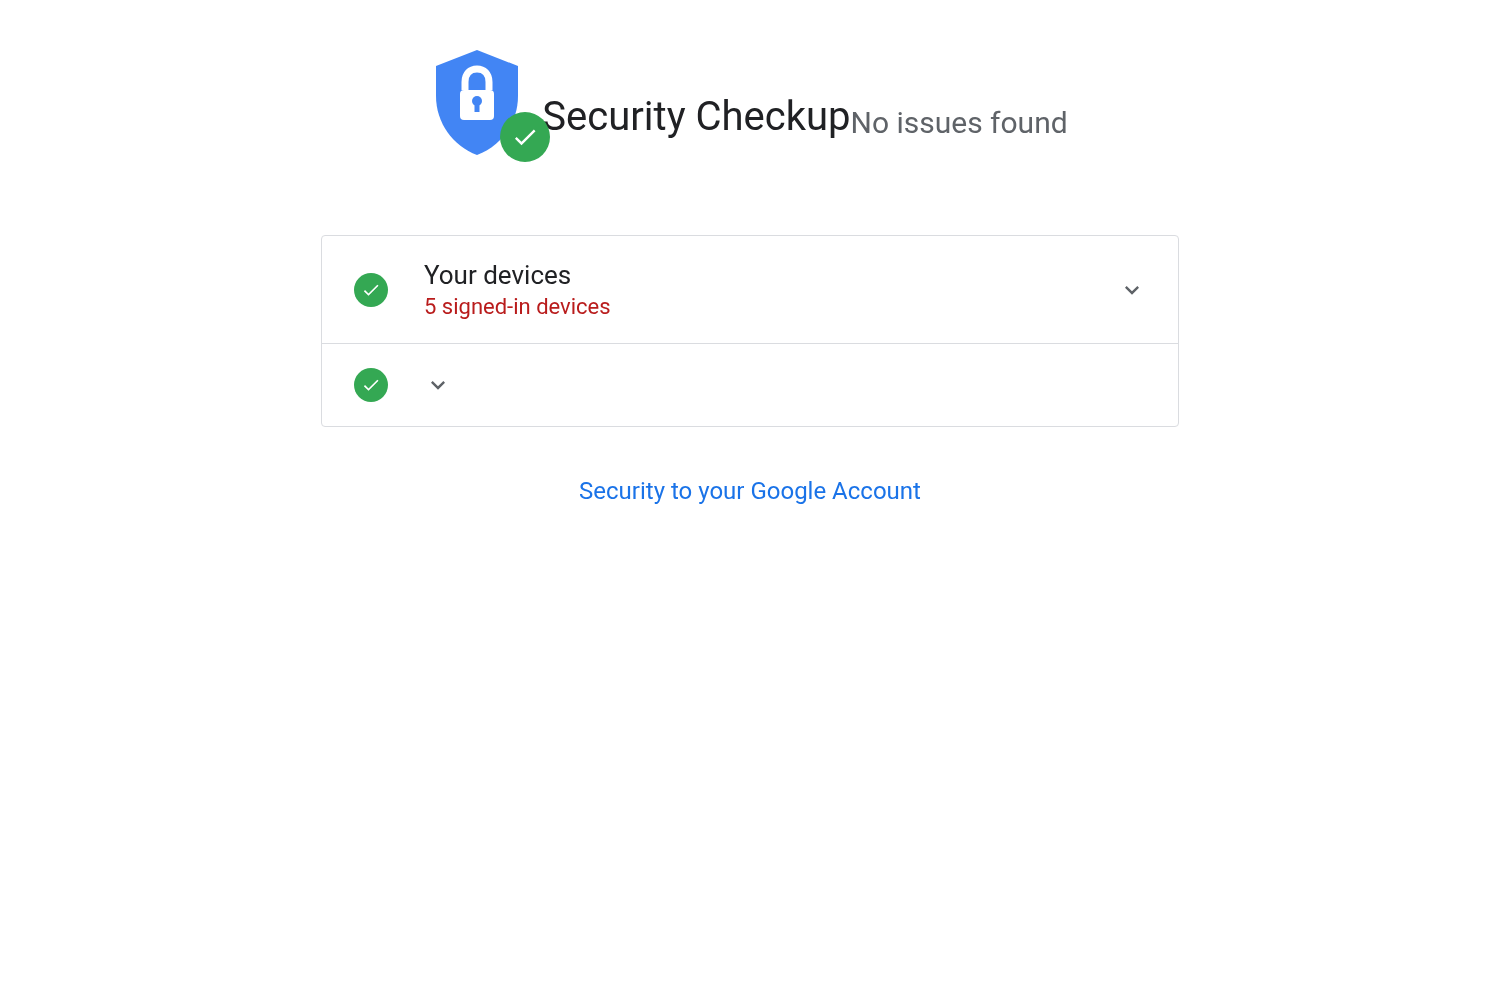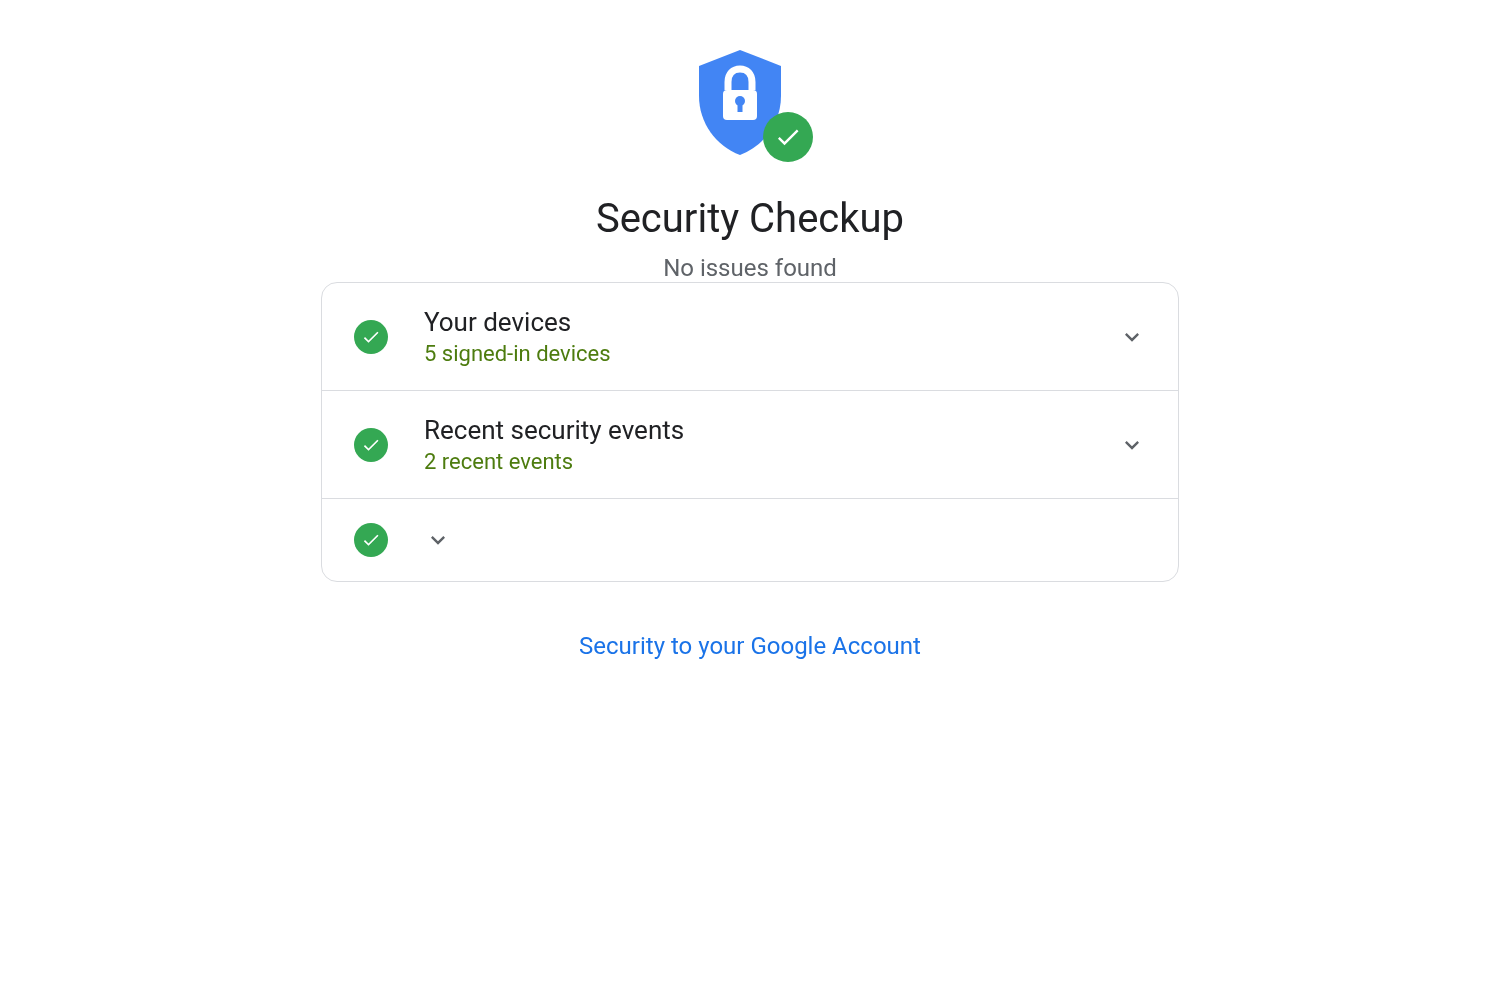--- a/index.html
+++ b/index.html
@@ -12,22 +12,23 @@
       background: #ffffff;
       width: 1500px;
       height: 1000px;
       display: flex;
       flex-direction: column;
       align-items: center;
       padding-top: 50px;
     }
     .header {
       display: flex;
-      flex-direction: column;
+      flex-direction: row;
       align-items: center;
+      margin-bottom: 40px;
     }
     .shield-container {
       position: relative;
       width: 110px;
       height: 120px;
       margin-bottom: 25px;
     }
     .shield {
       width: 90px;
       height: 105px;
@@ -44,27 +45,27 @@
       align-items: center;
       justify-content: center;
     }
     .page-title {
       font-size: 40px;
       font-weight: 400;
       color: #202124;
       margin-bottom: 12px;
     }
     .page-subtitle {
-      font-size: 24px;
+      font-size: 30px;
       color: #5f6368;
     }
     .card {
       width: 858px;
       border: 1px solid #dadce0;
-      border-radius: 16px;
+      border-radius: 4px;
       overflow: hidden;
     }
     .row {
       display: flex;
       align-items: center;
       padding: 24px 32px;
       border-bottom: 1px solid #dadce0;
       cursor: pointer;
     }
     .row:last-child {
@@ -85,21 +86,21 @@
       flex: 1;
     }
     .row-title {
       font-size: 26px;
       font-weight: 400;
       color: #202124;
       margin-bottom: 4px;
     }
     .row-subtitle {
       font-size: 22px;
-      color: #4d7c0f;
+      color: #b91c1c;
     }
     .chevron {
       flex-shrink: 0;
       color: #5f6368;
     }
     .continue-link {
       margin-top: 50px;
       font-size: 24px;
       color: #1a73e8;
       text-decoration: none;
@@ -138,34 +139,20 @@
     </div>
     <div class="row-content">
       <div class="row-title">Your devices</div>
       <div class="row-subtitle">5 signed-in devices</div>
     </div>
     <svg class="chevron" width="28" height="28" viewBox="0 0 24 24">
       <path d="M7.41 8.59L12 13.17l4.59-4.58L18 10l-6 6-6-6 1.41-1.41z" fill="currentColor"></path>
     </svg>
   </div>
 
-  <div class="row">
-    <div class="check-badge">
-      <svg width="20" height="20" viewBox="0 0 24 24">
-        <path d="M9 16.17L4.83 12l-1.42 1.41L9 19 21 7l-1.41-1.41z" fill="#ffffff"></path>
-      </svg>
-    </div>
-    <div class="row-content">
-      <div class="row-title">Recent security events</div>
-      <div class="row-subtitle">2 recent events</div>
-    </div>
-    <svg class="chevron" width="28" height="28" viewBox="0 0 24 24">
-      <path d="M7.41 8.59L12 13.17l4.59-4.58L18 10l-6 6-6-6 1.41-1.41z" fill="currentColor"></path>
-    </svg>
-  </div>
 
   <div class="row">
     <div class="check-badge">
       <svg width="20" height="20" viewBox="0 0 24 24">
         <path d="M9 16.17L4.83 12l-1.42 1.41L9 19 21 7l-1.41-1.41z" fill="#ffffff"></path>
       </svg>
     </div>
     <svg class="chevron" width="28" height="28" viewBox="0 0 24 24">
       <path d="M7.41 8.59L12 13.17l4.59-4.58L18 10l-6 6-6-6 1.41-1.41z" fill="currentColor"></path>
     </svg>

